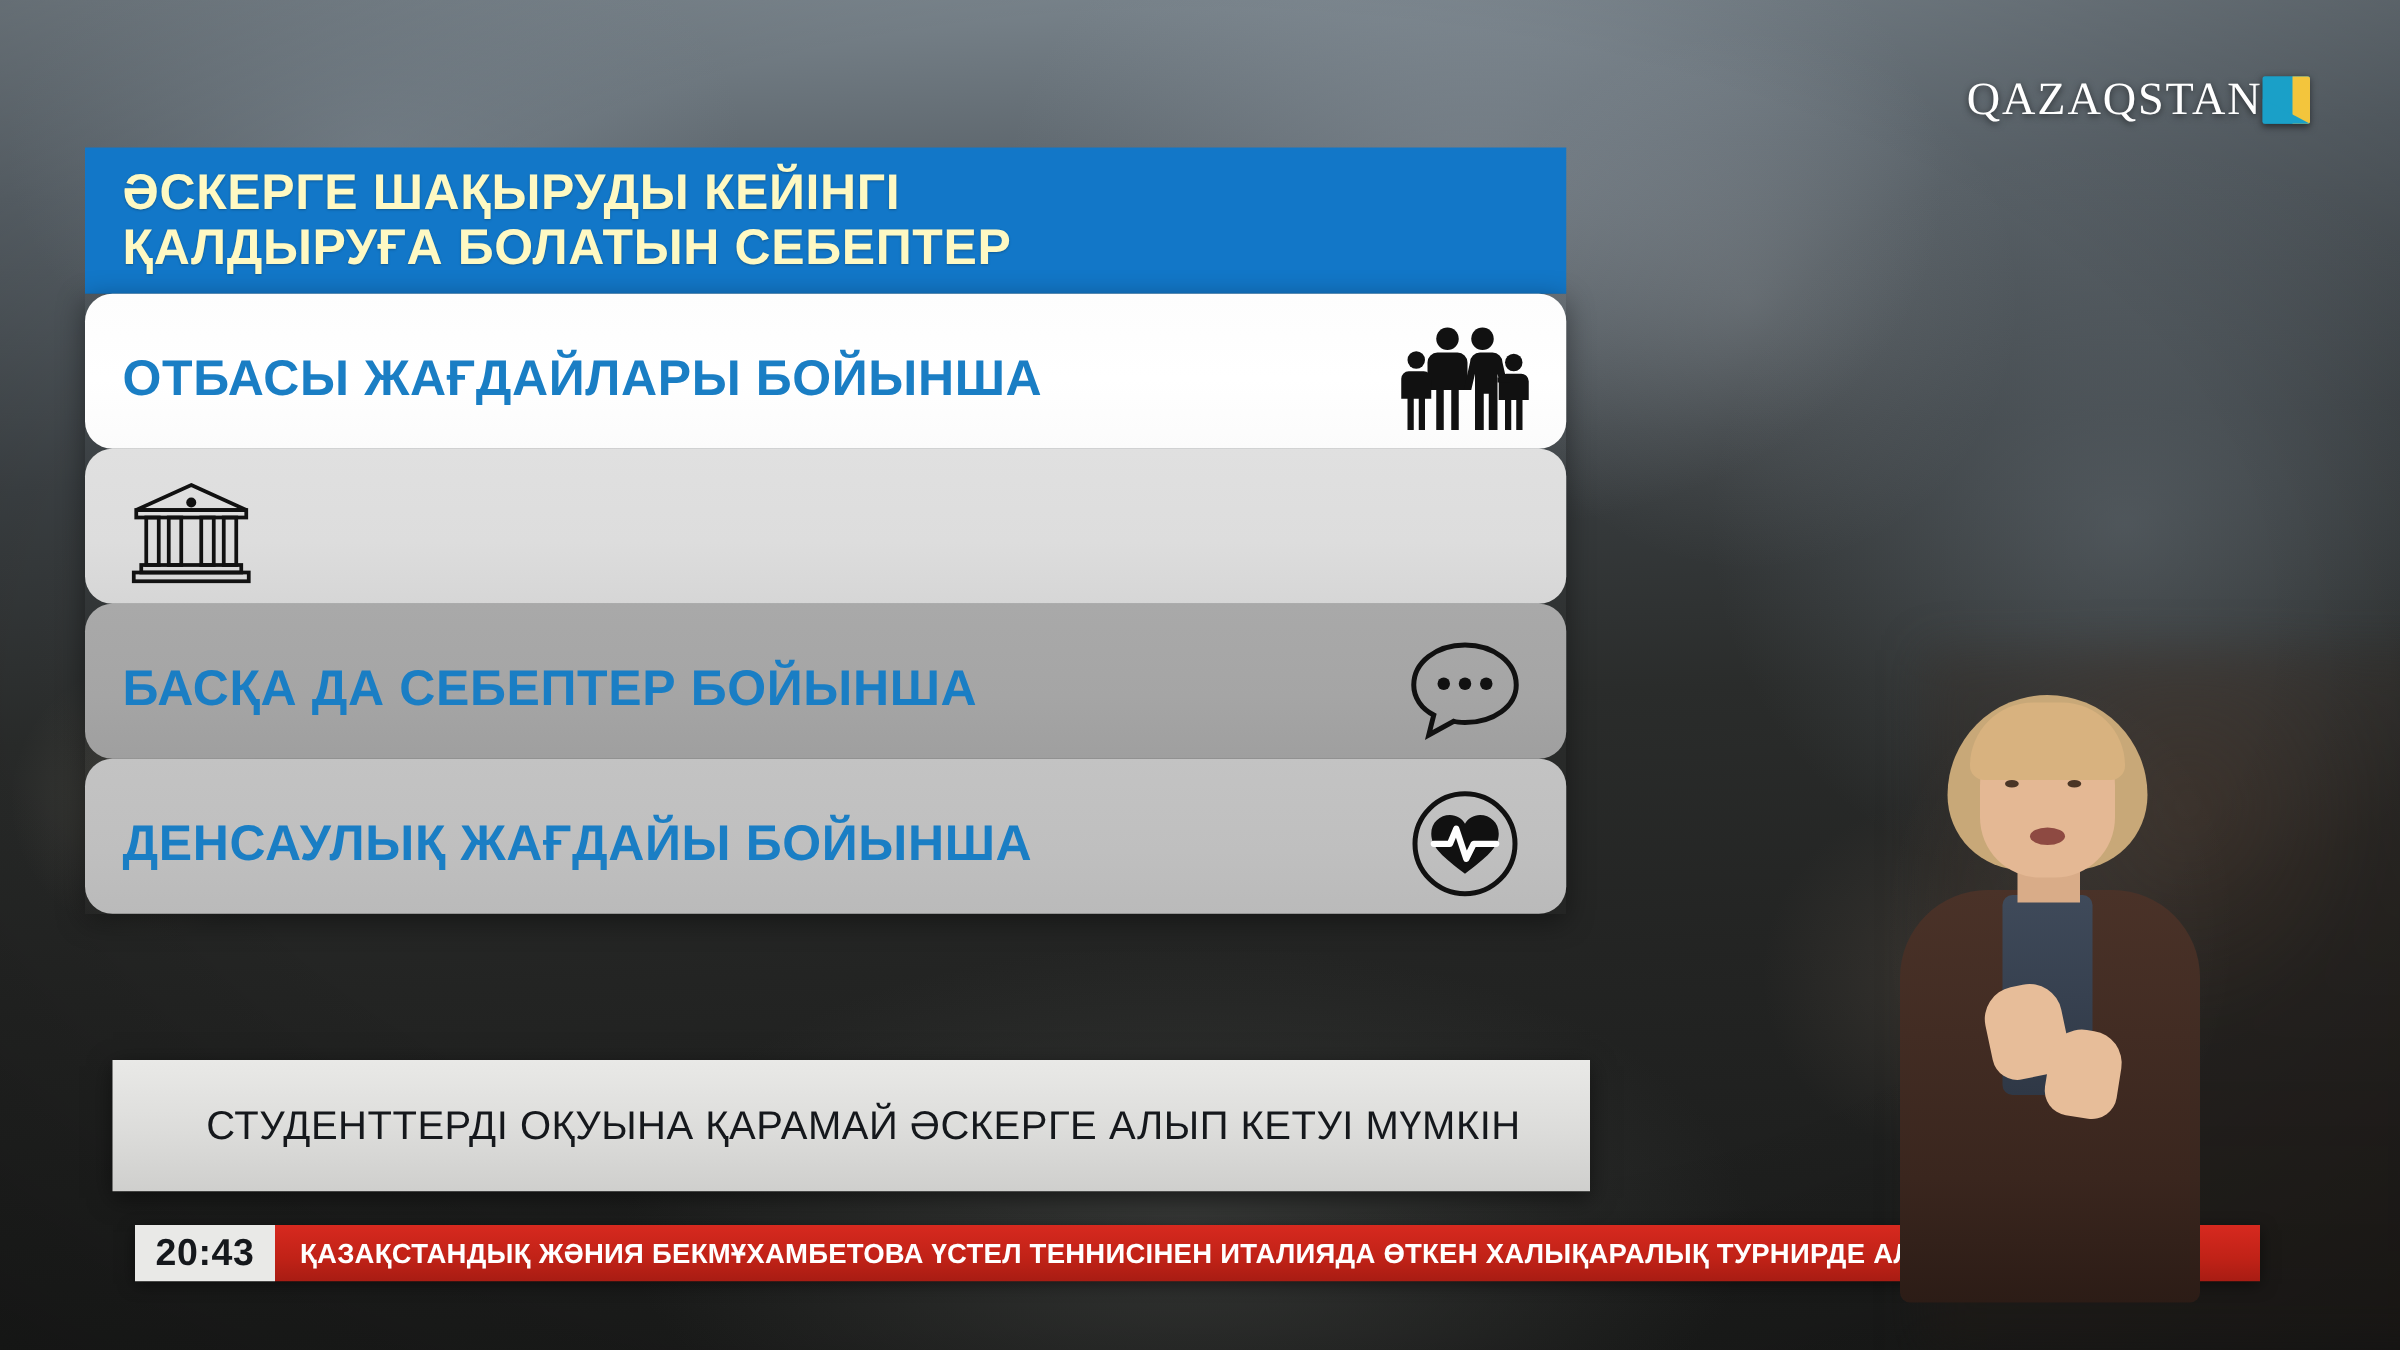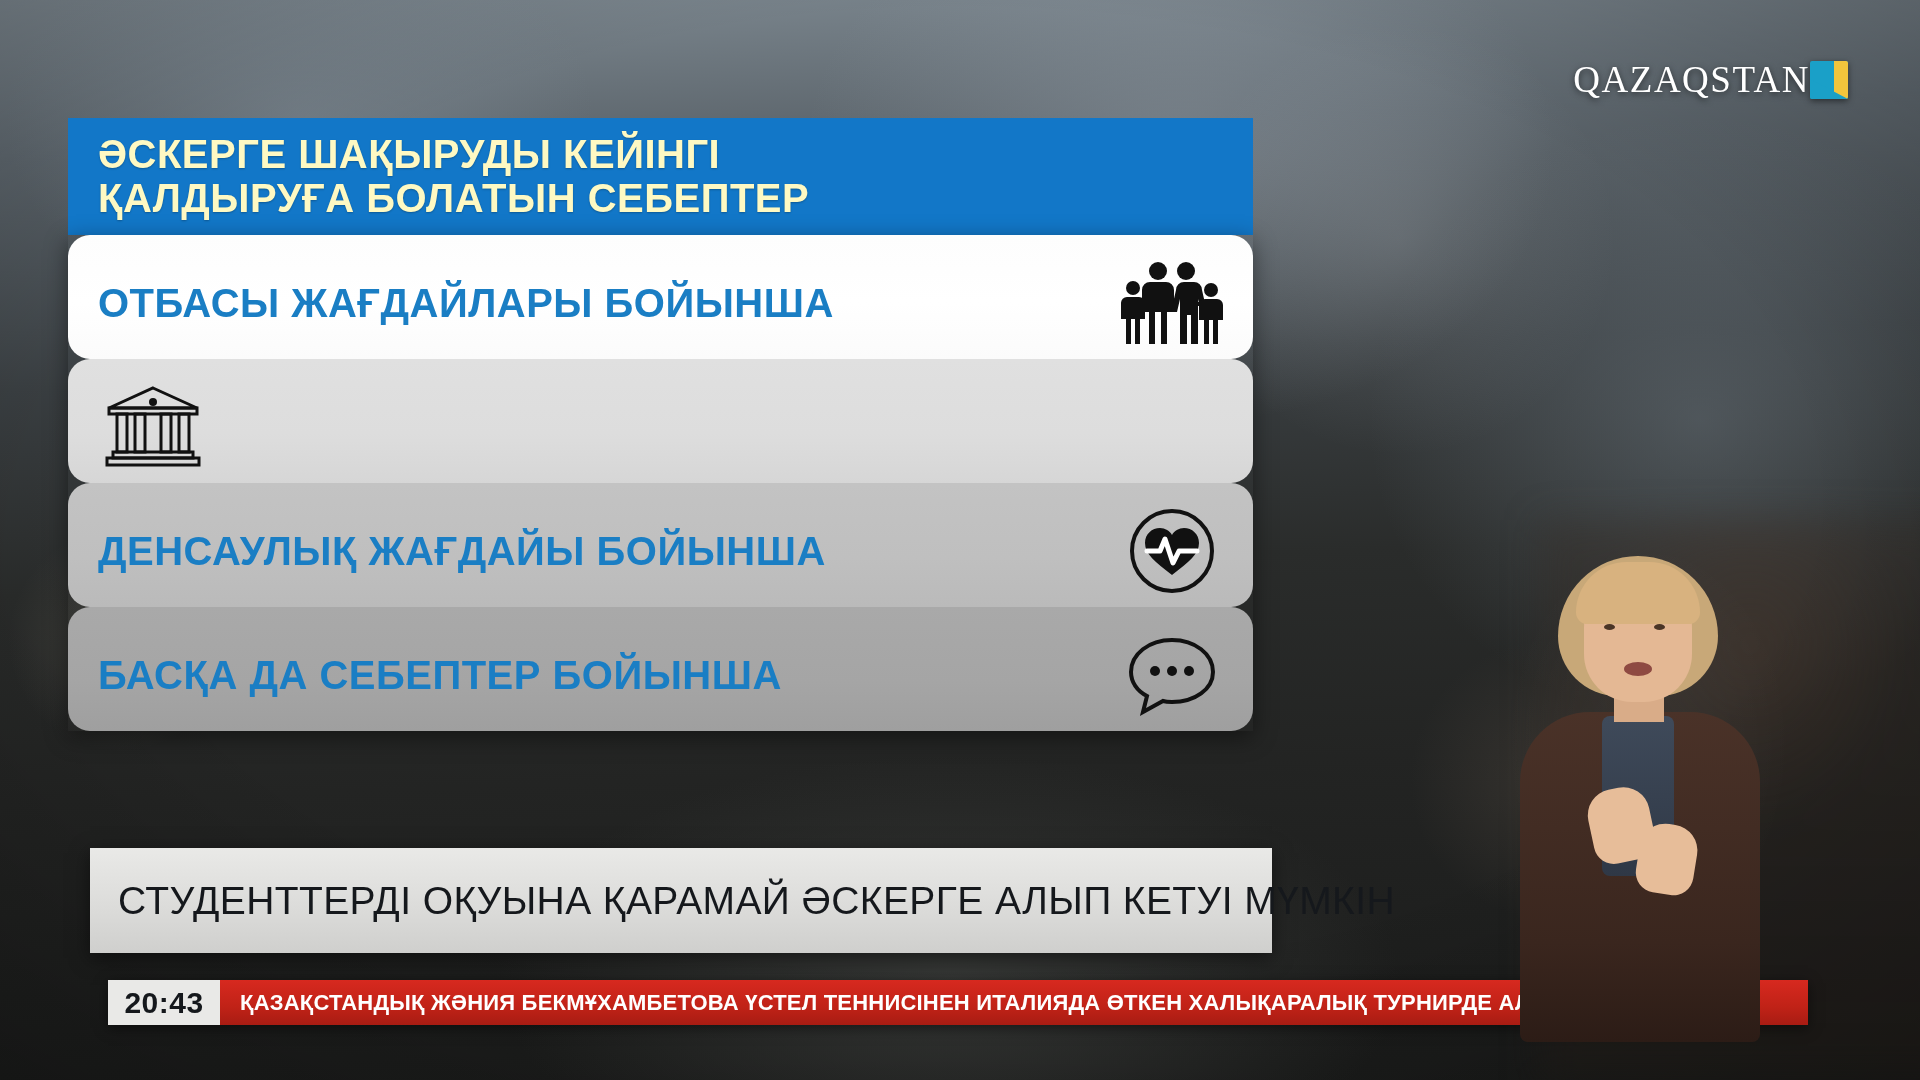--- a/index.html
+++ b/index.html
@@ -102,23 +102,24 @@
   #panel-body { box-shadow:0 6px 22px rgba(0,0,0,.45); }
 
   
   #caption {
     position:absolute; left:90px; top:848px; width:1182px; height:105px;
     background:linear-gradient(180deg,#e9e9e7 0%, #dcdcda 55%, #cfcfcd 100%);
     display:flex; align-items:center;
     box-shadow:0 5px 18px rgba(0,0,0,.5);
   }
   #caption .ctext {
-    color:#15181c; font-size:39px; letter-spacing:0.4px; padding-left:28px;
+    color:#15181c; font-size:32px; letter-spacing:0.4px; padding-left:28px;
     text-transform:uppercase; white-space:nowrap;
     font-family:"Liberation Sans", sans-serif;
+    margin-left:47px;
   }
 
   
   #ticker {
     position:absolute; left:108px; top:980px; width:1700px; height:45px;
     display:flex; align-items:stretch;
     box-shadow:0 3px 12px rgba(0,0,0,.5);
   }
   #ticker .clock {
     width:112px; background:#e9e9e7; display:flex; align-items:center; justify-content:center;
@@ -216,39 +217,39 @@
           <rect x="30" y="30" width="10" height="38"></rect>
           <rect x="56" y="30" width="10" height="38"></rect>
           <rect x="74" y="30" width="10" height="38"></rect>
           <rect x="8" y="68" width="80" height="6"></rect>
           <rect x="2" y="74" width="92" height="7"></rect>
           <circle cx="48" cy="18" r="4" fill="#111111" stroke="none"></circle>
         </svg>
       </div>
     </div>
 
-    <div class="row row-2">
-      <div class="label">ДЕНСАУЛЫҚ ЖАҒДАЙЫ БОЙЫНША</div>
-      <div class="icon-wrap">
-        <svg width="90" height="90" viewBox="0 0 90 90" fill="none" stroke="#111111" stroke-width="4">
-          <circle cx="45" cy="45" r="40"></circle>
-          <path d="M45 69 C28 56 18 48 18 37 C18 28 25 22 33 22 C38 22 43 25 45 29 C47 25 52 22 57 22 C65 22 72 28 72 37 C72 48 62 56 45 69 Z" fill="#111111" stroke="none"></path>
-          <path d="M20 45 H33 L38 33 L46 57 L52 45 H70" stroke="#ffffff" stroke-width="5" fill="none" stroke-linejoin="round" stroke-linecap="round"></path>
-        </svg>
-      </div>
-    </div>
-
     <div class="row row-3">
       <div class="label">БАСҚА ДА СЕБЕПТЕР БОЙЫНША</div>
       <div class="icon-wrap">
         <svg width="94" height="86" viewBox="0 0 94 86" fill="none" stroke="#111111" stroke-width="4">
           <path d="M47 8 C24 8 6 22 6 40 C6 50 12 59 22 64 L18 80 L38 69 C41 70 44 70 47 70 C70 70 88 57 88 40 C88 22 70 8 47 8 Z"></path>
           <circle cx="30" cy="39" r="5" fill="#111111" stroke="none"></circle>
           <circle cx="47" cy="39" r="5" fill="#111111" stroke="none"></circle>
           <circle cx="64" cy="39" r="5" fill="#111111" stroke="none"></circle>
+        </svg>
+      </div>
+    </div>
+
+    <div class="row row-2">
+      <div class="label">ДЕНСАУЛЫҚ ЖАҒДАЙЫ БОЙЫНША</div>
+      <div class="icon-wrap">
+        <svg width="90" height="90" viewBox="0 0 90 90" fill="none" stroke="#111111" stroke-width="4">
+          <circle cx="45" cy="45" r="40"></circle>
+          <path d="M45 69 C28 56 18 48 18 37 C18 28 25 22 33 22 C38 22 43 25 45 29 C47 25 52 22 57 22 C65 22 72 28 72 37 C72 48 62 56 45 69 Z" fill="#111111" stroke="none"></path>
+          <path d="M20 45 H33 L38 33 L46 57 L52 45 H70" stroke="#ffffff" stroke-width="5" fill="none" stroke-linejoin="round" stroke-linecap="round"></path>
         </svg>
       </div>
     </div>
 
   </div>
 </div>
 
 <div id="caption">
   <div class="ctext">СТУДЕНТТЕРДІ ОҚУЫНА ҚАРАМАЙ ӘСКЕРГЕ АЛЫП КЕТУІ МҮМКІН</div>
 </div>

